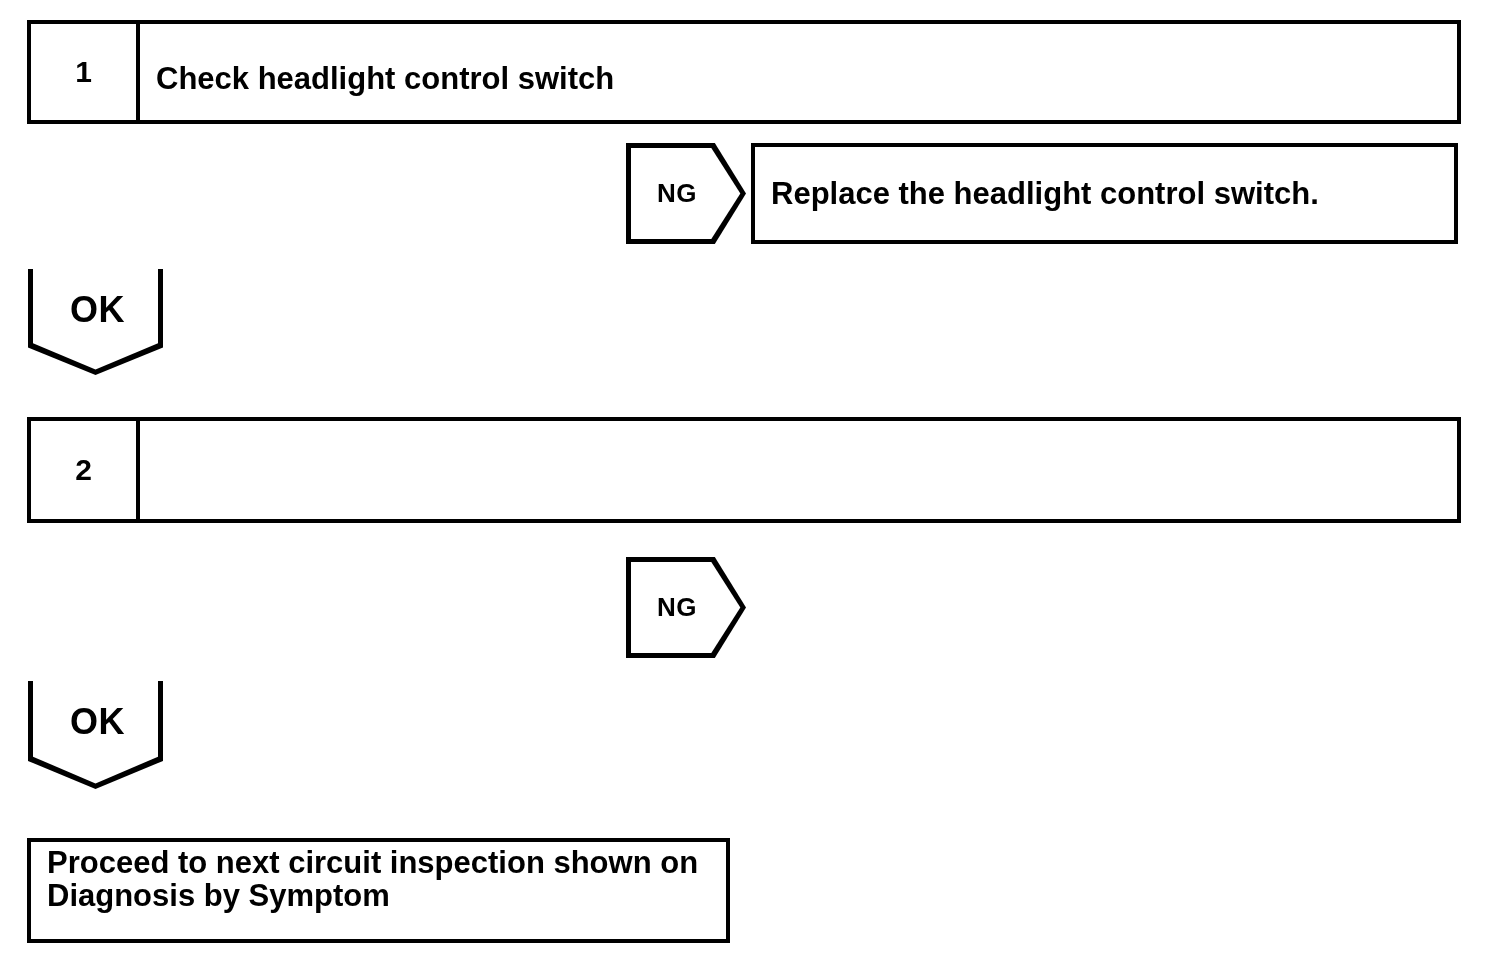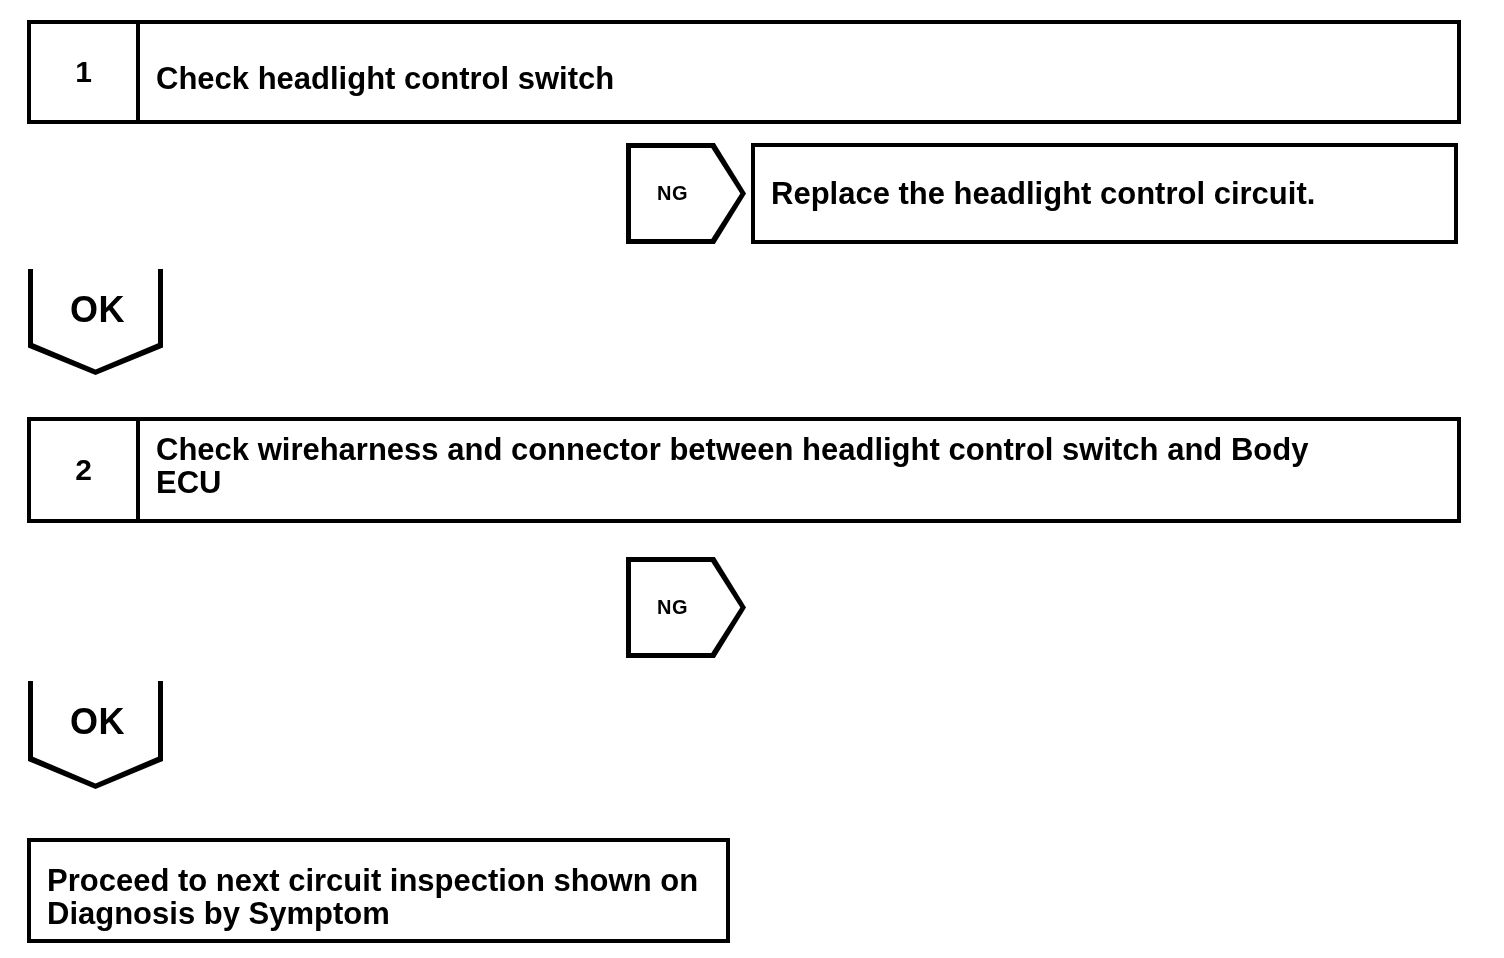--- a/index.html
+++ b/index.html
@@ -69,21 +69,21 @@
     align-items: center;
     padding-left: 16px;
     font-size: 31px;
     font-weight: bold;
     color: #000000;
     line-height: 1.08;
     white-space: pre-line;
   }
   .result-box.top-aligned {
     align-items: flex-start;
-    padding-top: 22px;
+    padding-top: 4px;
   }
 
   
   .ng-tag {
     position: absolute;
     background: #000000;
     display: flex;
     align-items: center;
     justify-content: flex-start;
   }
@@ -98,21 +98,21 @@
     content: "";
     position: absolute;
     left: 5px; top: 5px; right: 5px; bottom: 5px;
     background: #ffffff;
     -webkit-clip-path: polygon(0 0, 73% 0, 99.4% 50%, 73% 100%, 0 100%);
     clip-path: polygon(0 0, 73% 0, 99.4% 50%, 73% 100%, 0 100%);
   }
   .ng-tag .tag-label {
     position: relative;
     z-index: 2;
-    font-size: 20px;
+    font-size: 26px;
     font-weight: bold;
     color: #000000;
     margin-left: 31px;
     letter-spacing: 0.5px;
   }
 
   
   .ok-tag {
     position: absolute;
     display: flex;
@@ -152,31 +152,29 @@
 
   <div class="step-box" style="left:27px; top:20px; width:1434px; height:104px;">
     <div class="step-num">1</div>
     <div class="step-text single">Check headlight control switch</div>
   </div>
 
   <div class="ng-tag" style="left:626px; top:143px; width:120px; height:101px; background:transparent;">
     <div class="inner"></div>
     <div class="tag-label">NG</div>
   </div>
-  <div class="result-box" style="left:751px; top:143px; width:707px; height:101px;">Replace the headlight control circuit.</div>
+  <div class="result-box" style="left:751px; top:143px; width:707px; height:101px;">Replace the headlight control switch.</div>
 
   <div class="ok-tag" style="left:28px; top:269px; width:135px; height:106px;">
     <div class="inner"></div>
     <div class="tag-label">OK</div>
   </div>
 
   <div class="step-box" style="left:27px; top:417px; width:1434px; height:106px;">
     <div class="step-num">2</div>
-    <div class="step-text">Check wireharness and connector between headlight control switch and Body
-ECU</div>
   </div>
 
   <div class="ng-tag" style="left:626px; top:557px; width:120px; height:101px; background:transparent;">
     <div class="inner"></div>
     <div class="tag-label">NG</div>
   </div>
 
   <div class="ok-tag" style="left:28px; top:681px; width:135px; height:108px;">
     <div class="inner"></div>
     <div class="tag-label">OK</div>

